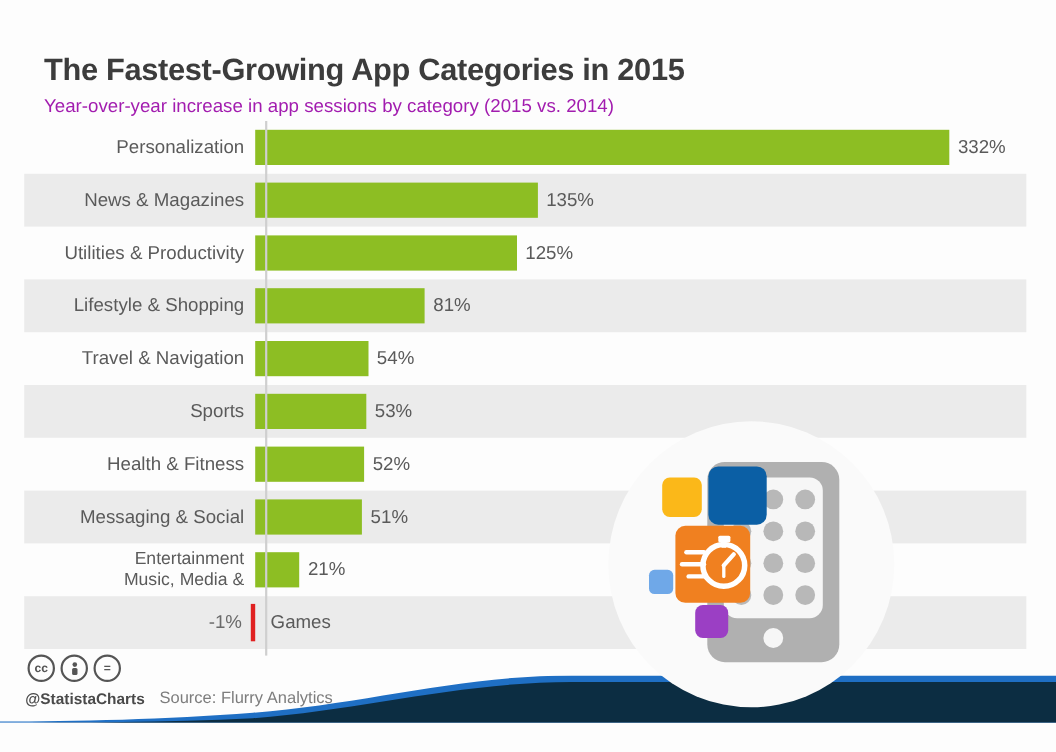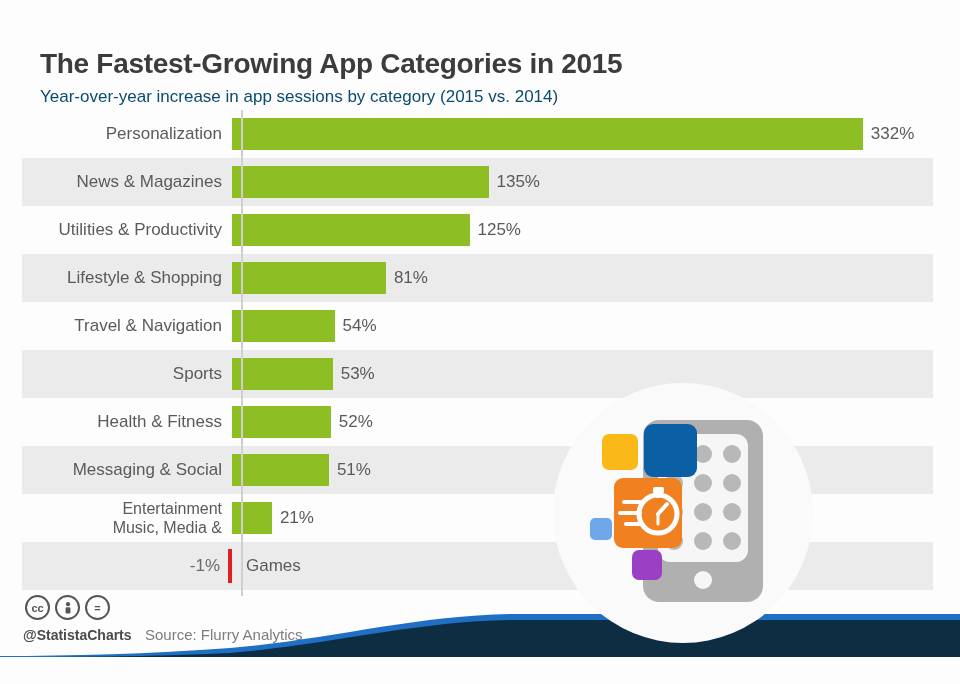--- a/index.html
+++ b/index.html
@@ -15,21 +15,21 @@
     background: #fdfdfd;
   }
 
   
   .header { position: absolute; left: 40px; top: 18px; width: 900px; margin-top: 28px; }
   .title {
     font-size: 28px; font-weight: bold; color: #3c3c3c;
     letter-spacing: -0.3px; line-height: 36px; white-space: nowrap;
   }
   .subtitle {
-    font-size: 17px; color: #0c4a6e; line-height: 26px;
+    font-size: 17px; color: #a21caf; line-height: 26px;
     margin-top: 2px; white-space: nowrap;
   }
 
   
   .plot { position: absolute; left: 0; top: 110px; width: 892px; height: 488px; }
   .rows { position: absolute; left: 0; top: 0; width: 960px; }
   .row {
     position: relative;
     height: 48px;
     display: flex;

